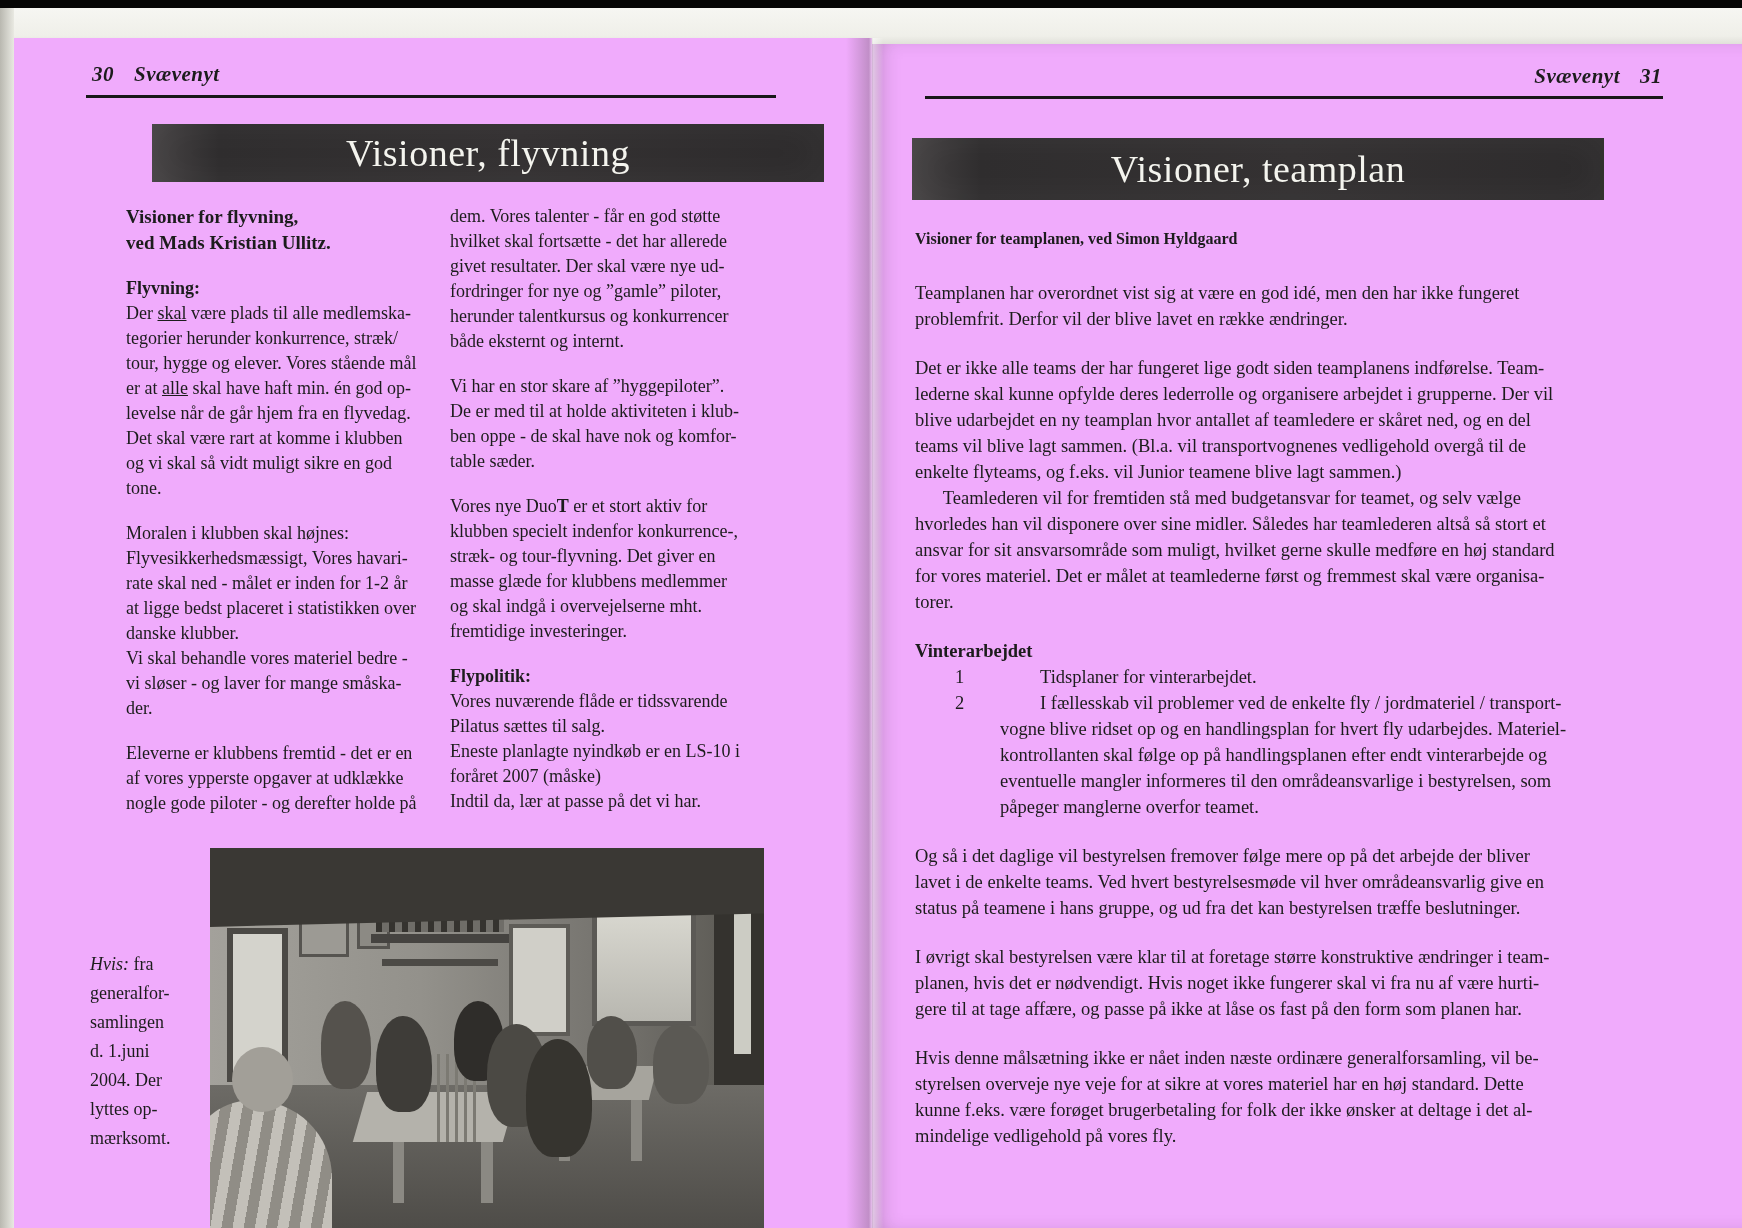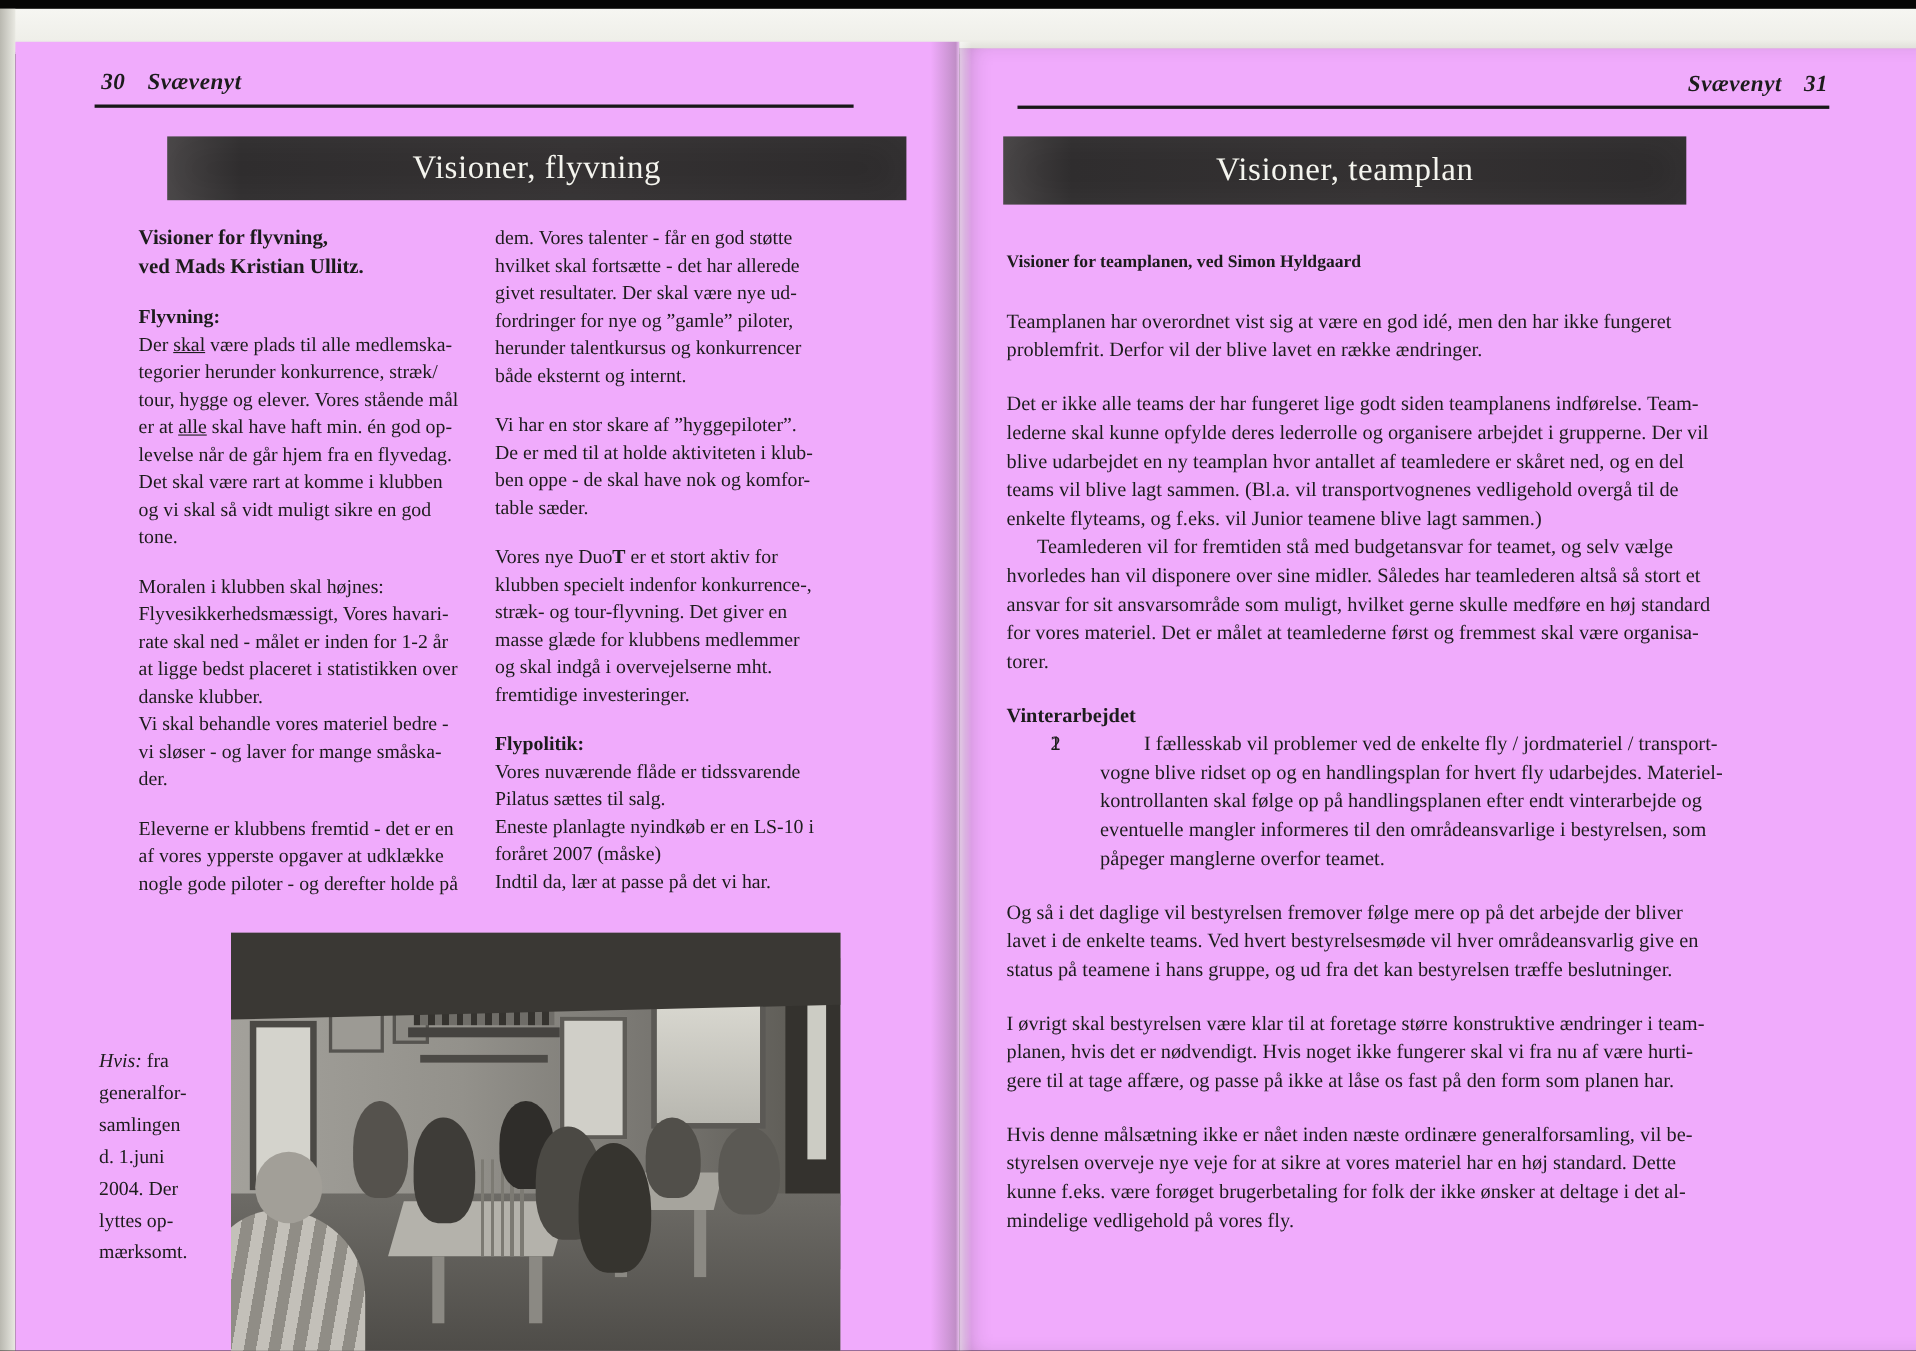--- a/index.html
+++ b/index.html
@@ -20,21 +20,21 @@
   .page-right{left:872px;top:44px;width:870px;height:1184px;
     box-shadow:inset 16px 0 24px -14px rgba(40,38,34,.45);}
   .gutter{position:absolute;left:846px;top:38px;width:44px;height:1190px;pointer-events:none;
     background:linear-gradient(90deg,rgba(0,0,0,0) 0%,rgba(70,68,62,.28) 52%,rgba(255,255,255,.5) 62%,rgba(0,0,0,0) 85%);}
   .pg-header{position:absolute;font-weight:bold;font-style:italic;font-size:21px;letter-spacing:.5px;}
   .pg-header .gap{display:inline-block;width:20px;}
   .rule{position:absolute;height:3px;background:#181818;}
   .banner{position:absolute;display:flex;align-items:center;justify-content:center;
     background:linear-gradient(90deg,#454243 0%,#2f2d2e 10%,#343132 55%,#2d2b2c 100%);
     box-shadow:inset 0 0 40px rgba(255,255,255,.05);}
-  .banner span{color:#f4f4ee;font-size:30px;letter-spacing:.5px;}
+  .banner span{color:#f4f4ee;font-size:38px;letter-spacing:.5px;}
   .col{position:absolute;font-size:18px;line-height:25px;}
   .para{white-space:pre-line;margin:0 0 20px 0;}
   .para:last-child{margin-bottom:0;}
   .sub{font-weight:bold;margin:0;}
   .b{font-weight:bold;font-family:Liberation Serif, serif;} .i{font-style:italic;} .u{text-decoration:underline;}
   .art-heading{font-weight:bold;font-size:16px;margin:0 0 28px 0;}
   .rp-body{position:absolute;left:43px;top:182px;width:754px;font-size:18.5px;line-height:26px;}
   .rp-body .para{margin:0 0 23px 0;}
   .rp-body .sub{margin:0;}
   .list-item{position:relative;margin:0;}
@@ -184,41 +184,42 @@
     <div class="ph ph-fg-head"></div>
   </div>
 </div>
 
 <div class="page page-right">
   <div class="pg-header" style="left:0;top:20px;width:790px;text-align:right;">
     <span>Svævenyt</span><span class="gap"></span><span>31</span>
   </div>
   <div class="rule" style="left:53px;top:52px;width:738px;"></div>
 
-  <div class="banner" style="left:40px;top:80px;width:621px;height:62px;">
+  <div class="banner" style="left:40px;top:94px;width:692px;height:62px;">
     <span>Visioner, teamplan</span>
   </div>
 
   <div class="rp-body">
     <h2 class="art-heading">Visioner for teamplanen, ved Simon Hyldgaard</h2>
     <p class="para">Teamplanen har overordnet vist sig at være en god idé, men den har ikke fungeret
 problemfrit. Derfor vil der blive lavet en række ændringer.</p>
     <p class="para">Det er ikke alle teams der har fungeret lige godt siden teamplanens indførelse. Team-
 lederne skal kunne opfylde deres lederrolle og organisere arbejdet i grupperne. Der vil
 blive udarbejdet en ny teamplan hvor antallet af teamledere er skåret ned, og en del
 teams vil blive lagt sammen. (Bl.a. vil transportvognenes vedligehold overgå til de
 enkelte flyteams, og f.eks. vil Junior teamene blive lagt sammen.)
 &nbsp;&nbsp;&nbsp;&nbsp;&nbsp;&nbsp;Teamlederen vil for fremtiden stå med budgetansvar for teamet, og selv vælge
 hvorledes han vil disponere over sine midler. Således har teamlederen altså så stort et
 ansvar for sit ansvarsområde som muligt, hvilket gerne skulle medføre en høj standard
 for vores materiel. Det er målet at teamlederne først og fremmest skal være organisa-
 torer.</p>
     <p class="sub">Vinterarbejdet</p>
     <div class="list-item">
       <span class="li-num">1</span>
+      <span class="li-text">Tidsplaner for vinterarbejdet.</span>
     </div>
     <div class="list-item" style="margin-bottom:23px;">
       <span class="li-num">2</span>
       <span class="li-text">I fællesskab vil problemer ved de enkelte fly / jordmateriel / transport-
 vogne blive ridset op og en handlingsplan for hvert fly udarbejdes. Materiel-
 kontrollanten skal følge op på handlingsplanen efter endt vinterarbejde og
 eventuelle mangler informeres til den områdeansvarlige i bestyrelsen, som
 påpeger manglerne overfor teamet.</span>
     </div>
     <p class="para">Og så i det daglige vil bestyrelsen fremover følge mere op på det arbejde der bliver

